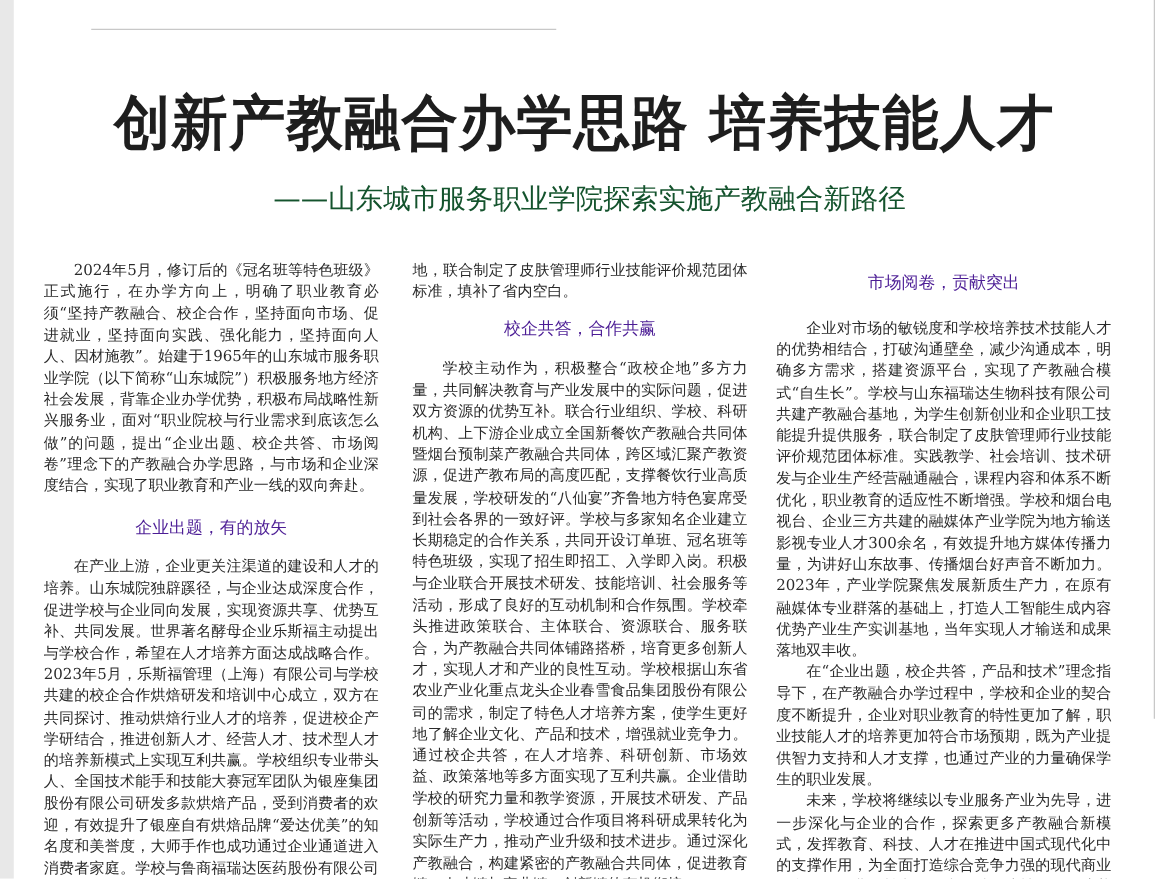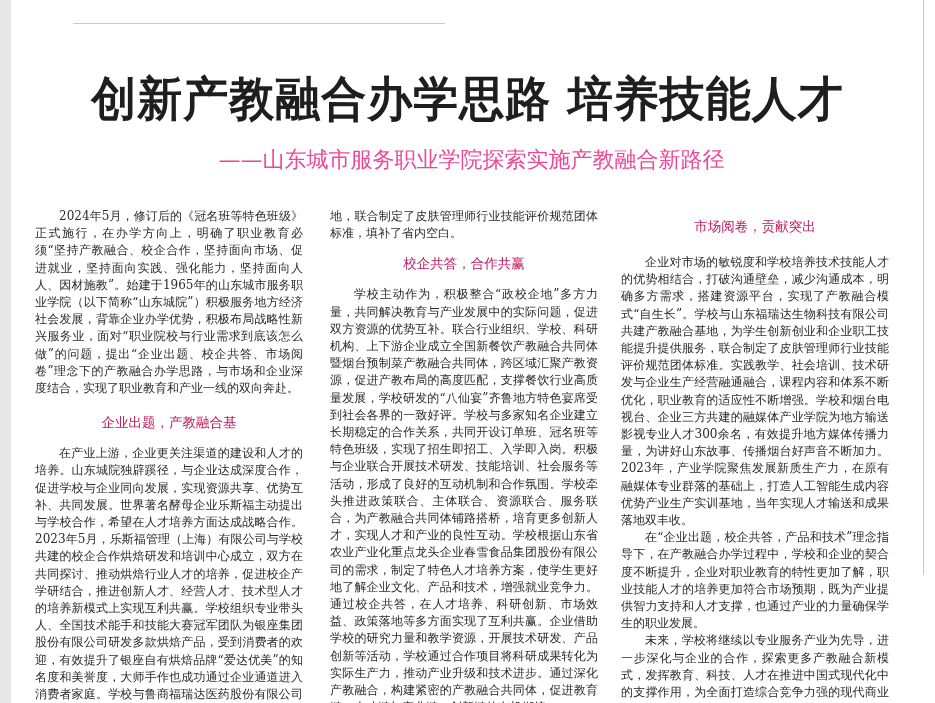--- a/index.html
+++ b/index.html
@@ -14,50 +14,50 @@
   .right-rule { position: absolute; left: 923px; top: 0; width: 1px; height: 575px; background: #c8c8c8; }
   .title {
     position: absolute; left: 0; top: 70px; width: 935px; text-align: center;
     font-family: "DejaVu Sans", "Liberation Sans", sans-serif;
     font-size: 45px; line-height: 58px; font-weight: bold; letter-spacing: 1px; color: #1e1e1e;
     transform: scaleY(1.05);
   }
   .subtitle {
     position: absolute; left: 0; top: 145px; width: 935px; text-align: center;
     font-family: "DejaVu Sans", "Liberation Sans", sans-serif;
-    font-size: 22px; line-height: 30px; color: #ec4899;
+    font-size: 22px; line-height: 30px; color: #14532d;
     padding-left: 8px; box-sizing: border-box;
   }
   .col { position: absolute; top: 208px; font-size: 12px; line-height: 17.2px; text-align: justify; }
   .col-1 { left: 35px; width: 268px; }
   .col-2 { left: 330px; width: 268px; top: 208px; }
   .col-3 { left: 621px; width: 268px; top: 240px; }
   .col p { margin: 0; text-indent: 2em; text-align: justify; }
   .col h3 {
     margin: 12px 0 12px 0; text-align: center;
     font-family: "DejaVu Sans", "Liberation Sans", sans-serif;
-    font-size: 13.5px; line-height: 18px; font-weight: normal; color: #be185d;
+    font-size: 13.5px; line-height: 18px; font-weight: normal; color: #4c1d95;
   }
   .col-3 h3.first { position: absolute; top: -23px; left: 0; width: 268px; margin: 0; }
   .col-1 h3 { margin-top: 16px; margin-bottom: 14px; }
   .col-2 h3 { margin-bottom: 14px; }
 </style>
 </head>
 <body>
 
 <div class="left-gutter"></div>
 <div class="top-rule" style="left:73px;width:372px;"></div>
 <div class="right-rule"></div>
 
 <h1 class="title" style="margin:0;">创新产教融合办学思路  培养技能人才</h1>
 <div class="subtitle">——山东城市服务职业学院探索实施产教融合新路径</div>
 
 <div class="col col-1">
   <p>2024年5月，修订后的《冠名班等特色班级》正式施行，在办学方向上，明确了职业教育必须“坚持产教融合、校企合作，坚持面向市场、促进就业，坚持面向实践、强化能力，坚持面向人人、因材施教”。始建于1965年的山东城市服务职业学院（以下简称“山东城院”）积极服务地方经济社会发展，背靠企业办学优势，积极布局战略性新兴服务业，面对“职业院校与行业需求到底该怎么做”的问题，提出“企业出题、校企共答、市场阅卷”理念下的产教融合办学思路，与市场和企业深度结合，实现了职业教育和产业一线的双向奔赴。</p>
-  <h3>企业出题，产教融合基</h3>
+  <h3>企业出题，有的放矢</h3>
   <p style="height:356px;overflow:hidden;">在产业上游，企业更关注渠道的建设和人才的培养。山东城院独辟蹊径，与企业达成深度合作，促进学校与企业同向发展，实现资源共享、优势互补、共同发展。世界著名酵母企业乐斯福主动提出与学校合作，希望在人才培养方面达成战略合作。2023年5月，乐斯福管理（上海）有限公司与学校共建的校企合作烘焙研发和培训中心成立，双方在共同探讨、推动烘焙行业人才的培养，促进校企产学研结合，推进创新人才、经营人才、技术型人才的培养新模式上实现互利共赢。学校组织专业带头人、全国技术能手和技能大赛冠军团队为银座集团股份有限公司研发多款烘焙产品，受到消费者的欢迎，有效提升了银座自有烘焙品牌“爱达优美”的知名度和美誉度，大师手作也成功通过企业通道进入消费者家庭。学校与鲁商福瑞达医药股份有限公司共建“福瑞达生物山东城院旗舰店”产教融合基</p>
 </div>
 
 <div class="col col-2">
   <p style="text-indent:0;">地，联合制定了皮肤管理师行业技能评价规范团体标准，填补了省内空白。</p>
   <h3>校企共答，合作共赢</h3>
   <p>学校主动作为，积极整合“政校企地”多方力量，共同解决教育与产业发展中的实际问题，促进双方资源的优势互补。联合行业组织、学校、科研机构、上下游企业成立全国新餐饮产教融合共同体暨烟台预制菜产教融合共同体，跨区域汇聚产教资源，促进产教布局的高度匹配，支撑餐饮行业高质量发展，学校研发的“八仙宴”齐鲁地方特色宴席受到社会各界的一致好评。学校与多家知名企业建立长期稳定的合作关系，共同开设订单班、冠名班等特色班级，实现了招生即招工、入学即入岗。积极与企业联合开展技术研发、技能培训、社会服务等活动，形成了良好的互动机制和合作氛围。学校牵头推进政策联合、主体联合、资源联合、服务联合，为产教融合共同体铺路搭桥，培育更多创新人才，实现人才和产业的良性互动。学校根据山东省农业产业化重点龙头企业春雪食品集团股份有限公司的需求，制定了特色人才培养方案，使学生更好地了解企业文化、产品和技术，增强就业竞争力。通过校企共答，在人才培养、科研创新、市场效益、政策落地等多方面实现了互利共赢。企业借助学校的研究力量和教学资源，开展技术研发、产品创新等活动，学校通过合作项目将科研成果转化为实际生产力，推动产业升级和技术进步。通过深化产教融合，构建紧密的产教融合共同体，促进教育链、人才链与产业链、创新链的有机衔接。</p>
 </div>
 
 <div class="col col-3">

